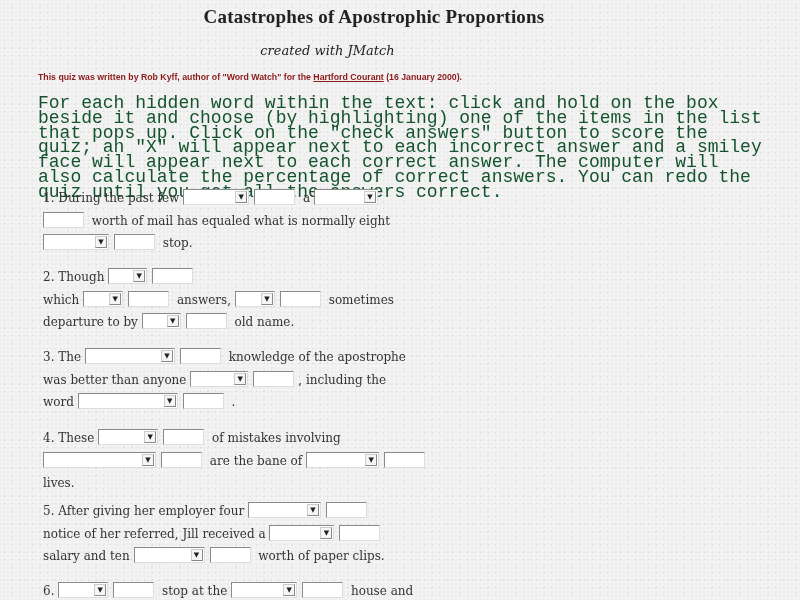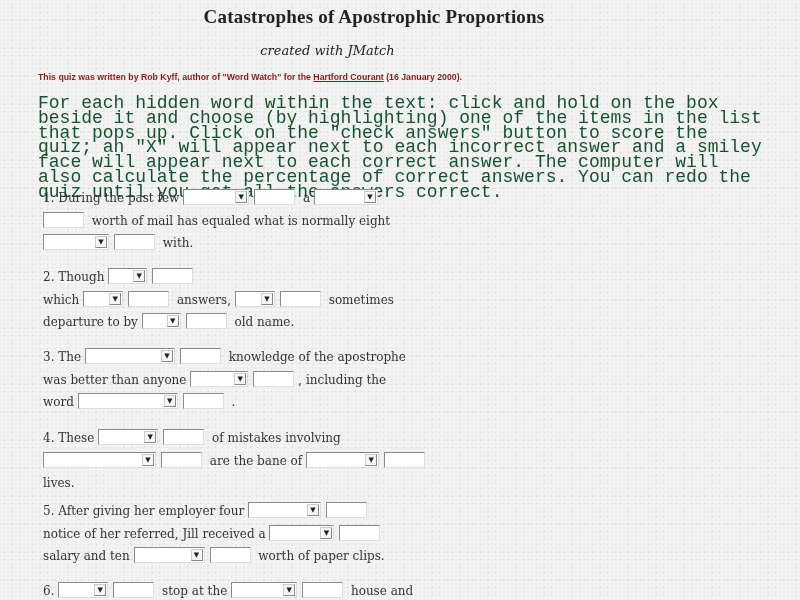--- a/index.html
+++ b/index.html
@@ -62,21 +62,21 @@
 <div class="instructions">For each hidden word within the text: click and hold on the box beside it and choose (by highlighting) one of the items in the list that pops up. Click on the "check answers" button to score the quiz; an "X" will appear next to each incorrect answer and a smiley face will appear next to each correct answer. The computer will also calculate the percentage of correct answers. You can redo the quiz until you get all the answers correct.</div>
 
 <div class="q" style="top:187px">
   <span>1. During the past few</span>
   <span class="sel" style="width:66px"><span class="arr">▼</span></span><span class="txt" style="width:41px"></span>
   <span>a</span>
   <span class="sel" style="width:64px"><span class="arr">▼</span></span><br>
   <span class="txt" style="width:41px;margin-left:0"></span>
   <span>worth of mail has equaled what is normally eight</span><br>
   <span class="sel" style="width:66px"><span class="arr">▼</span></span><span class="txt" style="width:41px"></span>
-  <span>with.</span>
+  <span>stop.</span>
 </div>
 
 <div class="q" style="top:266px">
   <span>2. Though</span>
   <span class="sel" style="width:39px"><span class="arr">▼</span></span><span class="txt" style="width:41px"></span>
   <br>
   <span>which</span>
   <span class="sel" style="width:40px"><span class="arr">▼</span></span><span class="txt" style="width:41px"></span>
   <span>answers,</span>
   <span class="sel" style="width:40px"><span class="arr">▼</span></span><span class="txt" style="width:41px"></span>

